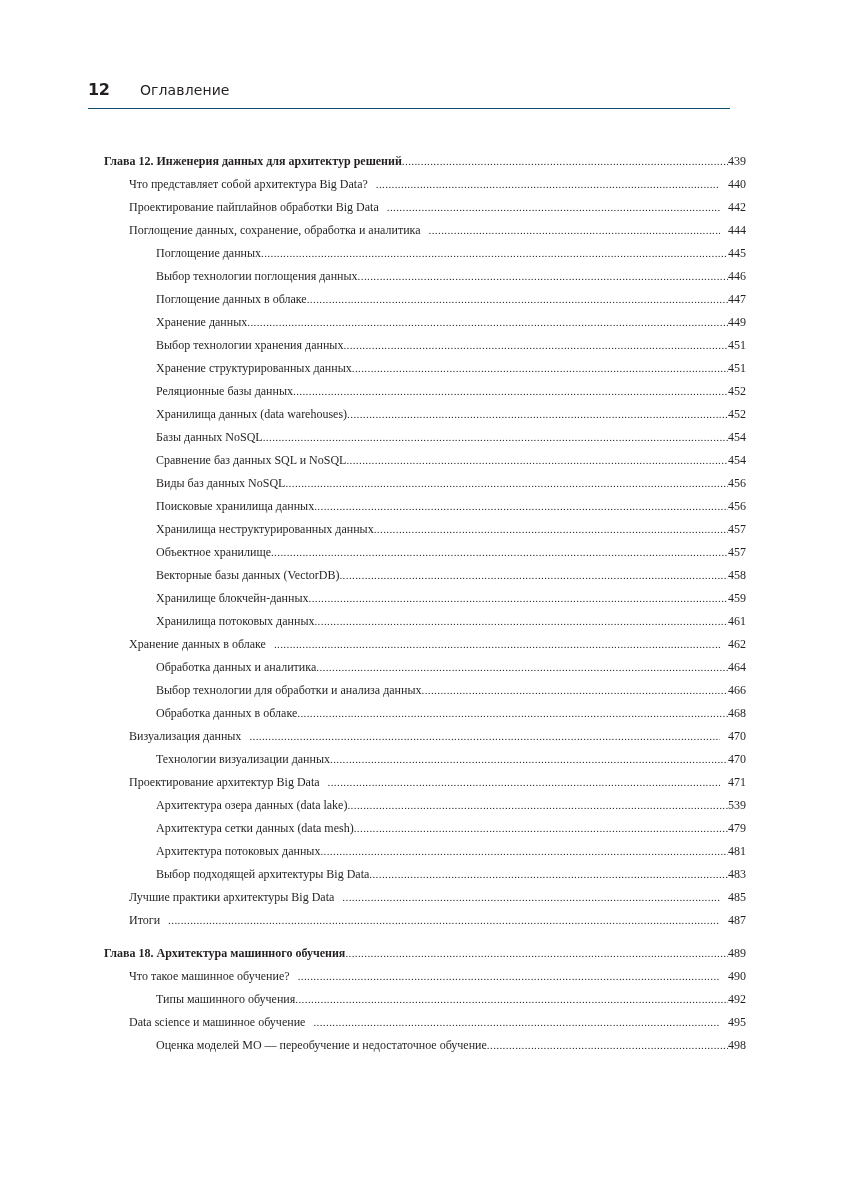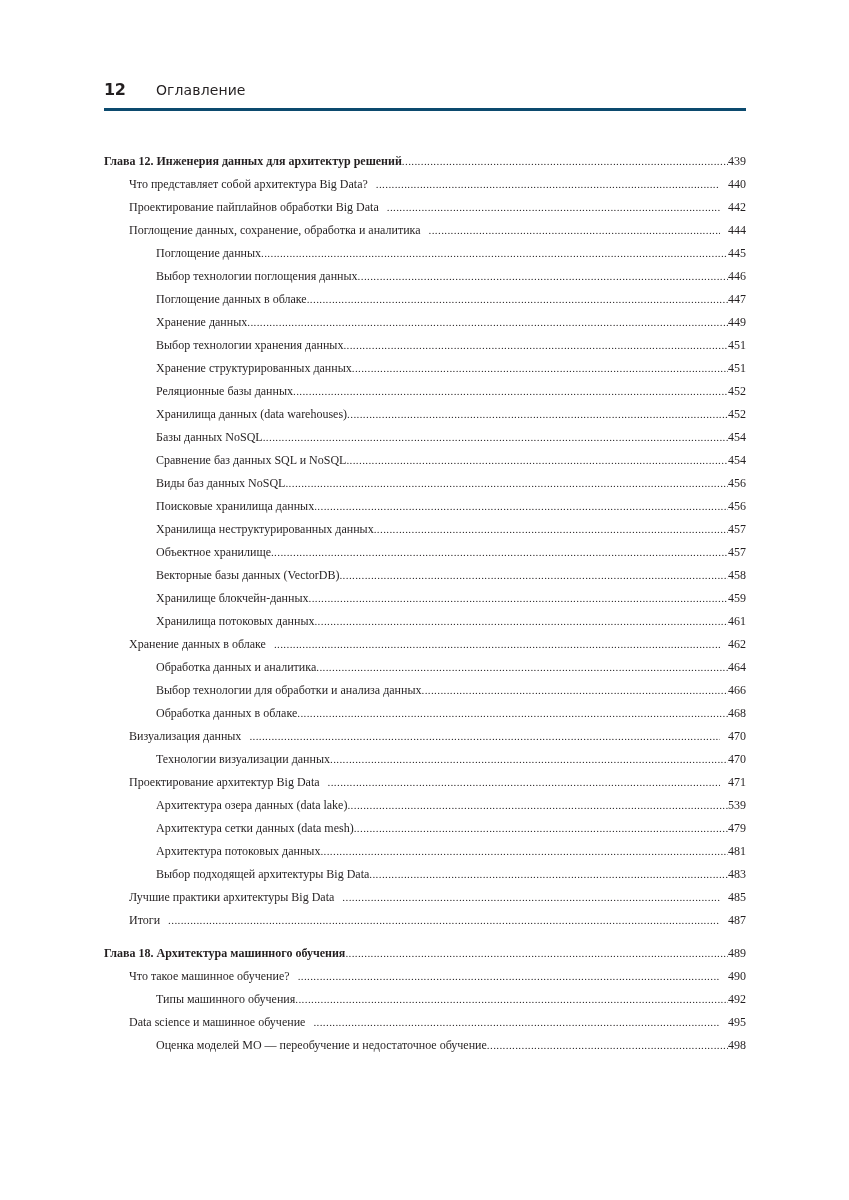--- a/index.html
+++ b/index.html
@@ -1,17 +1,17 @@
 <!DOCTYPE html>
 <html><head>
 <meta charset="utf-8">
 <style>
   html, body { margin: 0; padding: 0; background: #ffffff; }
   body { width: 849px; height: 1200px; position: relative; overflow: hidden; color: #231f20; }
-  .header { position: absolute; left: 104px; top: 80px; width: 642px; height: 28px; border-bottom: 3px solid #0c4a6e; text-decoration: underline; }
+  .header { position: absolute; left: 88px; top: 80px; width: 642px; height: 28px; border-bottom: 1px solid #0c4a6e; text-decoration: underline; }
   .page-num { position: absolute; left: 0; top: 0; font-family: "DejaVu Sans", sans-serif; font-size: 16px; font-weight: bold; letter-spacing: -0.5px; }
   .running-title { position: absolute; left: 52px; top: 2px; font-family: "DejaVu Sans", sans-serif; font-size: 14px; letter-spacing: 0.1px; }
   .toc { position: absolute; left: 104px; top: 150px; width: 642px; }
   .row { display: flex; align-items: baseline; height: 23px; font-family: "Liberation Serif", serif; font-size: 12px; line-height: 23px; white-space: nowrap; }
   .row.chapter { font-weight: bold; }
   .row.chapter.second { margin-top: 10px; }
   .row.l1 { padding-left: 25px; gap: 8px; }
   .row.l2 { padding-left: 52px; }
   .row .title { flex: 0 0 auto; }
   .row .leader { flex: 1 1 auto; overflow: hidden; font-weight: normal; font-size: 11px; letter-spacing: 0.4px; color: #231f20; }

